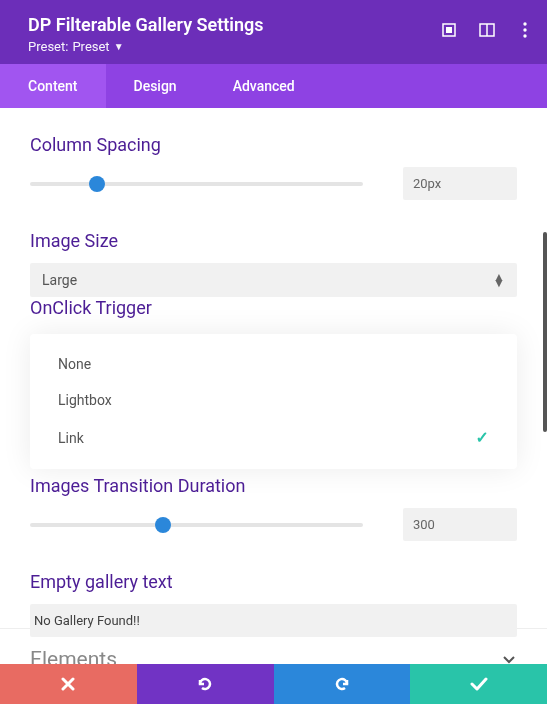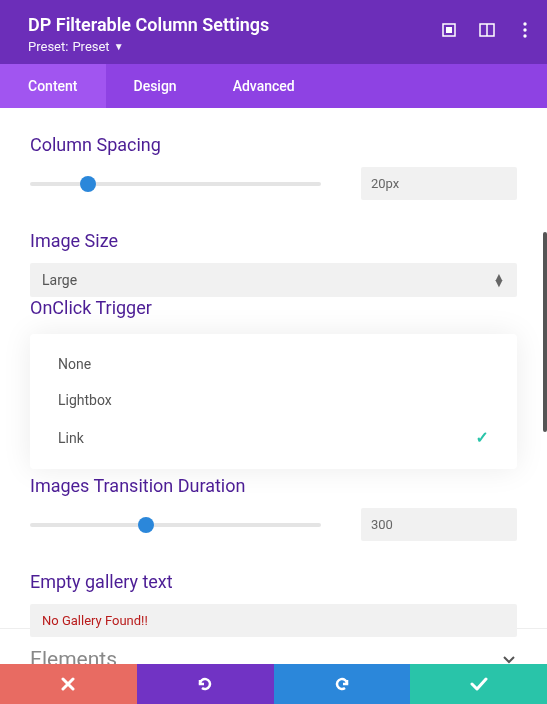--- a/index.html
+++ b/index.html
@@ -90,21 +90,21 @@
     position: absolute;
     width: 16px;
     height: 16px;
     background: #2b87da;
     border-radius: 50%;
     top: -6px;
     transform: translateX(-50%);
     cursor: pointer;
   }
   .slider-value {
-    width: 156px;
+    width: 114px;
     background: #f1f1f1;
     padding: 9px 10px;
     font-size: 13px;
     color: #666;
     border-radius: 2px;
   }
   .select-row {
     background: #f1f1f1;
     padding: 9px 12px;
     font-size: 14px;
@@ -137,23 +137,23 @@
     align-items: center;
     cursor: pointer;
   }
   .check {
     color: #29c4a9;
     font-size: 16px;
     font-weight: bold;
   }
   .text-input {
     background: #f1f1f1;
-    padding: 9px 12px;
+    padding: 9px 4px;
     font-size: 13px;
-    color: #b91c1c;
+    color: #404040;
     border-radius: 2px;
     margin-bottom: 8px;
   }
   .scroll-indicator {
     position: absolute;
     right: 0;
     top: 232px;
     width: 4px;
     height: 200px;
     background: #555;
@@ -193,21 +193,21 @@
   .fb-red { background: #e86b62; }
   .fb-purple { background: #7133c4; }
   .fb-blue { background: #2b87da; }
   .fb-green { background: #29c4a9; }
   svg { display: block; }
 </style>
 </head>
 <body>
 
 <div class="header">
-  <div class="title">DP Filterable Column Settings</div>
+  <div class="title">DP Filterable Gallery Settings</div>
   <div class="preset">
     <span>Preset:</span>
     <span>Preset</span>
     <span class="preset-arrow">▼</span>
   </div>
   <div class="header-icons">
     <span class="hicn">
       <svg width="16" height="16" viewBox="0 0 16 16">
           <rect x="2" y="2" width="12" height="12" fill="none" stroke="#fff" stroke-width="1.5"></rect>
           <rect x="5" y="5" width="6" height="6" fill="#fff"></rect>

